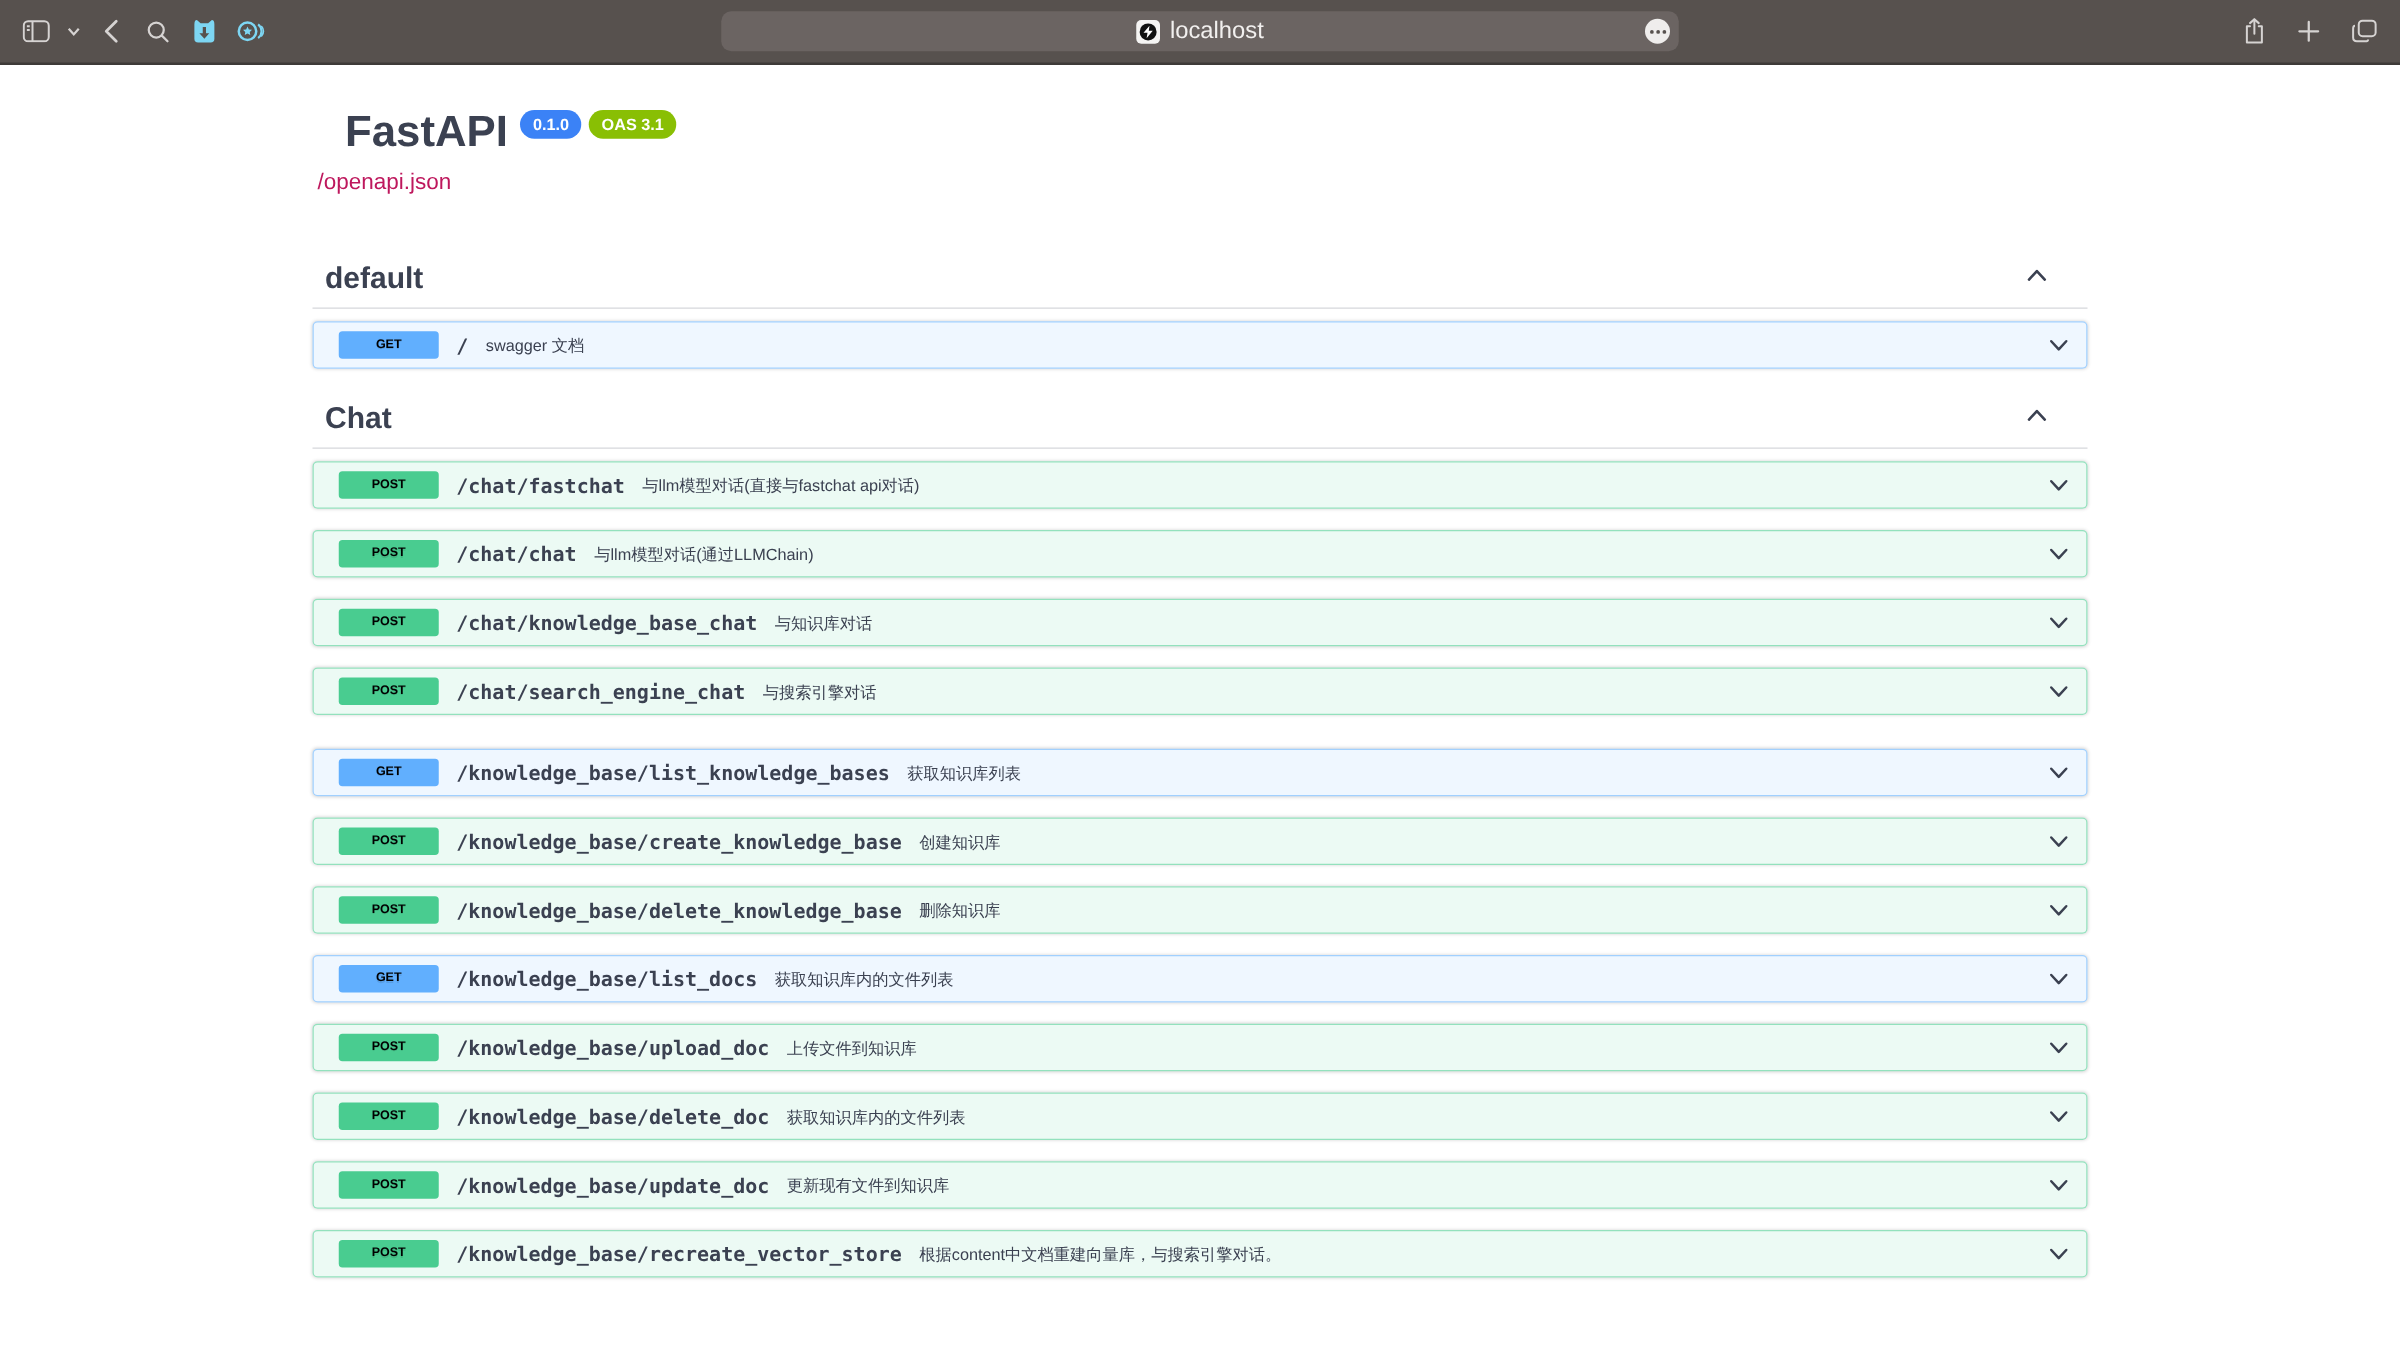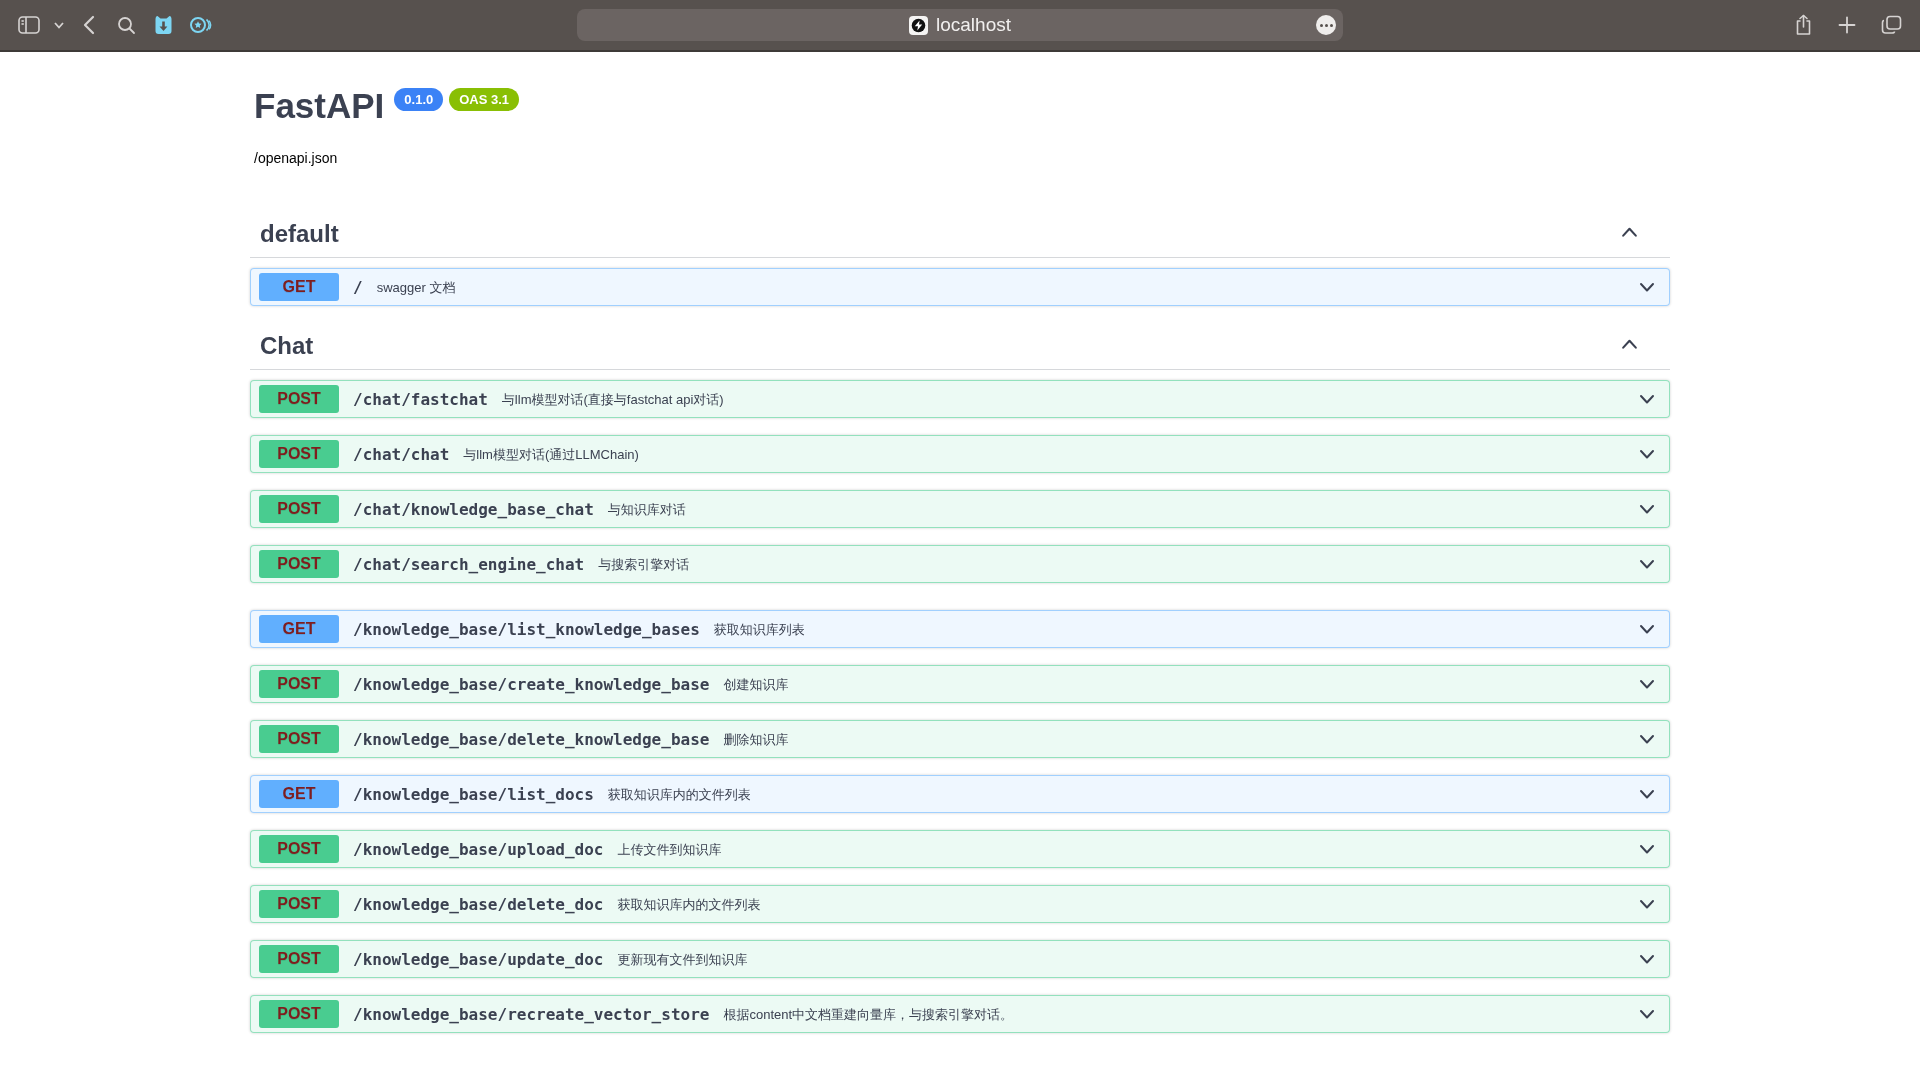--- a/index.html
+++ b/index.html
@@ -26,41 +26,41 @@
   .page-menu-btn .dots { display:flex; gap:2px; }
   .page-menu-btn .dots i { width:3px; height:3px; border-radius:50%; background:#57514e; display:block; }
   .tb-right { position: absolute; right: 14px; top: 0; height: 100%;
     display: flex; align-items: center; gap: 14px; }
 
   
   .page { width: 1920px; height: 1026px; background: #fff; overflow: hidden; }
   .wrapper { width: 1420px; margin: 0 auto; padding-top: 34px; }
 
   .info-block { padding-left: 4px; }
-  .title-row { display: flex; align-items: flex-start; gap: 10px; }
+  .title-row { display: flex; align-items: flex-start; gap: 10px; margin-left: 22px; }
   .api-title { font-size: 35px; font-weight: bold; color: #3b4151; line-height: 40px; }
   .badges { display: flex; gap: 6px; margin-top: 2px; }
   .pill { color: #fff; font-size: 13px; font-weight: bold; line-height: 1;
     padding: 5px 10px; border-radius: 20px; }
-  .spec-link { display: inline-block; margin-top: 24px; font-size: 14px;
-    color: #000000; text-decoration: none; cursor: pointer; }
+  .spec-link { display: inline-block; margin-top: 9px; font-size: 18px;
+    color: #be185d; text-decoration: none; cursor: pointer; }
 
   .sections { margin-top: 44px; }
   .api-section { margin-bottom: 10px; }
   .tag-header { display: flex; align-items: center; justify-content: space-between;
     padding: 9px 30px 9px 10px; border-bottom: 1px solid #d6d8db; cursor: pointer; }
   .tag-title { font-size: 24px; font-weight: bold; color: #3b4151; line-height: 28px; }
   .rows { padding-top: 10px; }
 
   .opblock { display: flex; align-items: center; height: 38px; margin-bottom: 17px;
     border: 1px solid; border-radius: 4px; box-shadow: 0 0 3px rgba(0,0,0,.19);
     padding: 0 12px 0 8px; cursor: pointer; }
   .method-badge { min-width: 80px; text-align: center; padding: 6px 15px;
-    border-radius: 3px; color: #7f1d1d; font-size: 16px; font-weight: bold;
-    text-shadow: 0 1px 0 rgba(0,0,0,.1); line-height: 1; }
+    border-radius: 3px; color: #000000; font-size: 10px; font-weight: bold;
+    text-shadow: 0 1px 0 rgba(0,0,0,.1); line-height: 1; margin-left: 12px; }
   .op-path { margin-left: 14px; font-family: "DejaVu Sans Mono", "Liberation Mono", monospace;
     font-size: 16px; font-weight: bold; color: #3b4151; letter-spacing: 0; }
   .op-desc { margin-left: 14px; font-size: 13px; color: #3b4151; padding-top: 2px; }
   .op-arrow { margin-left: auto; display: flex; align-items: center; }
 </style>
 </head>
 <body>
 
 <div class="toolbar">
   <div class="tb-left">

